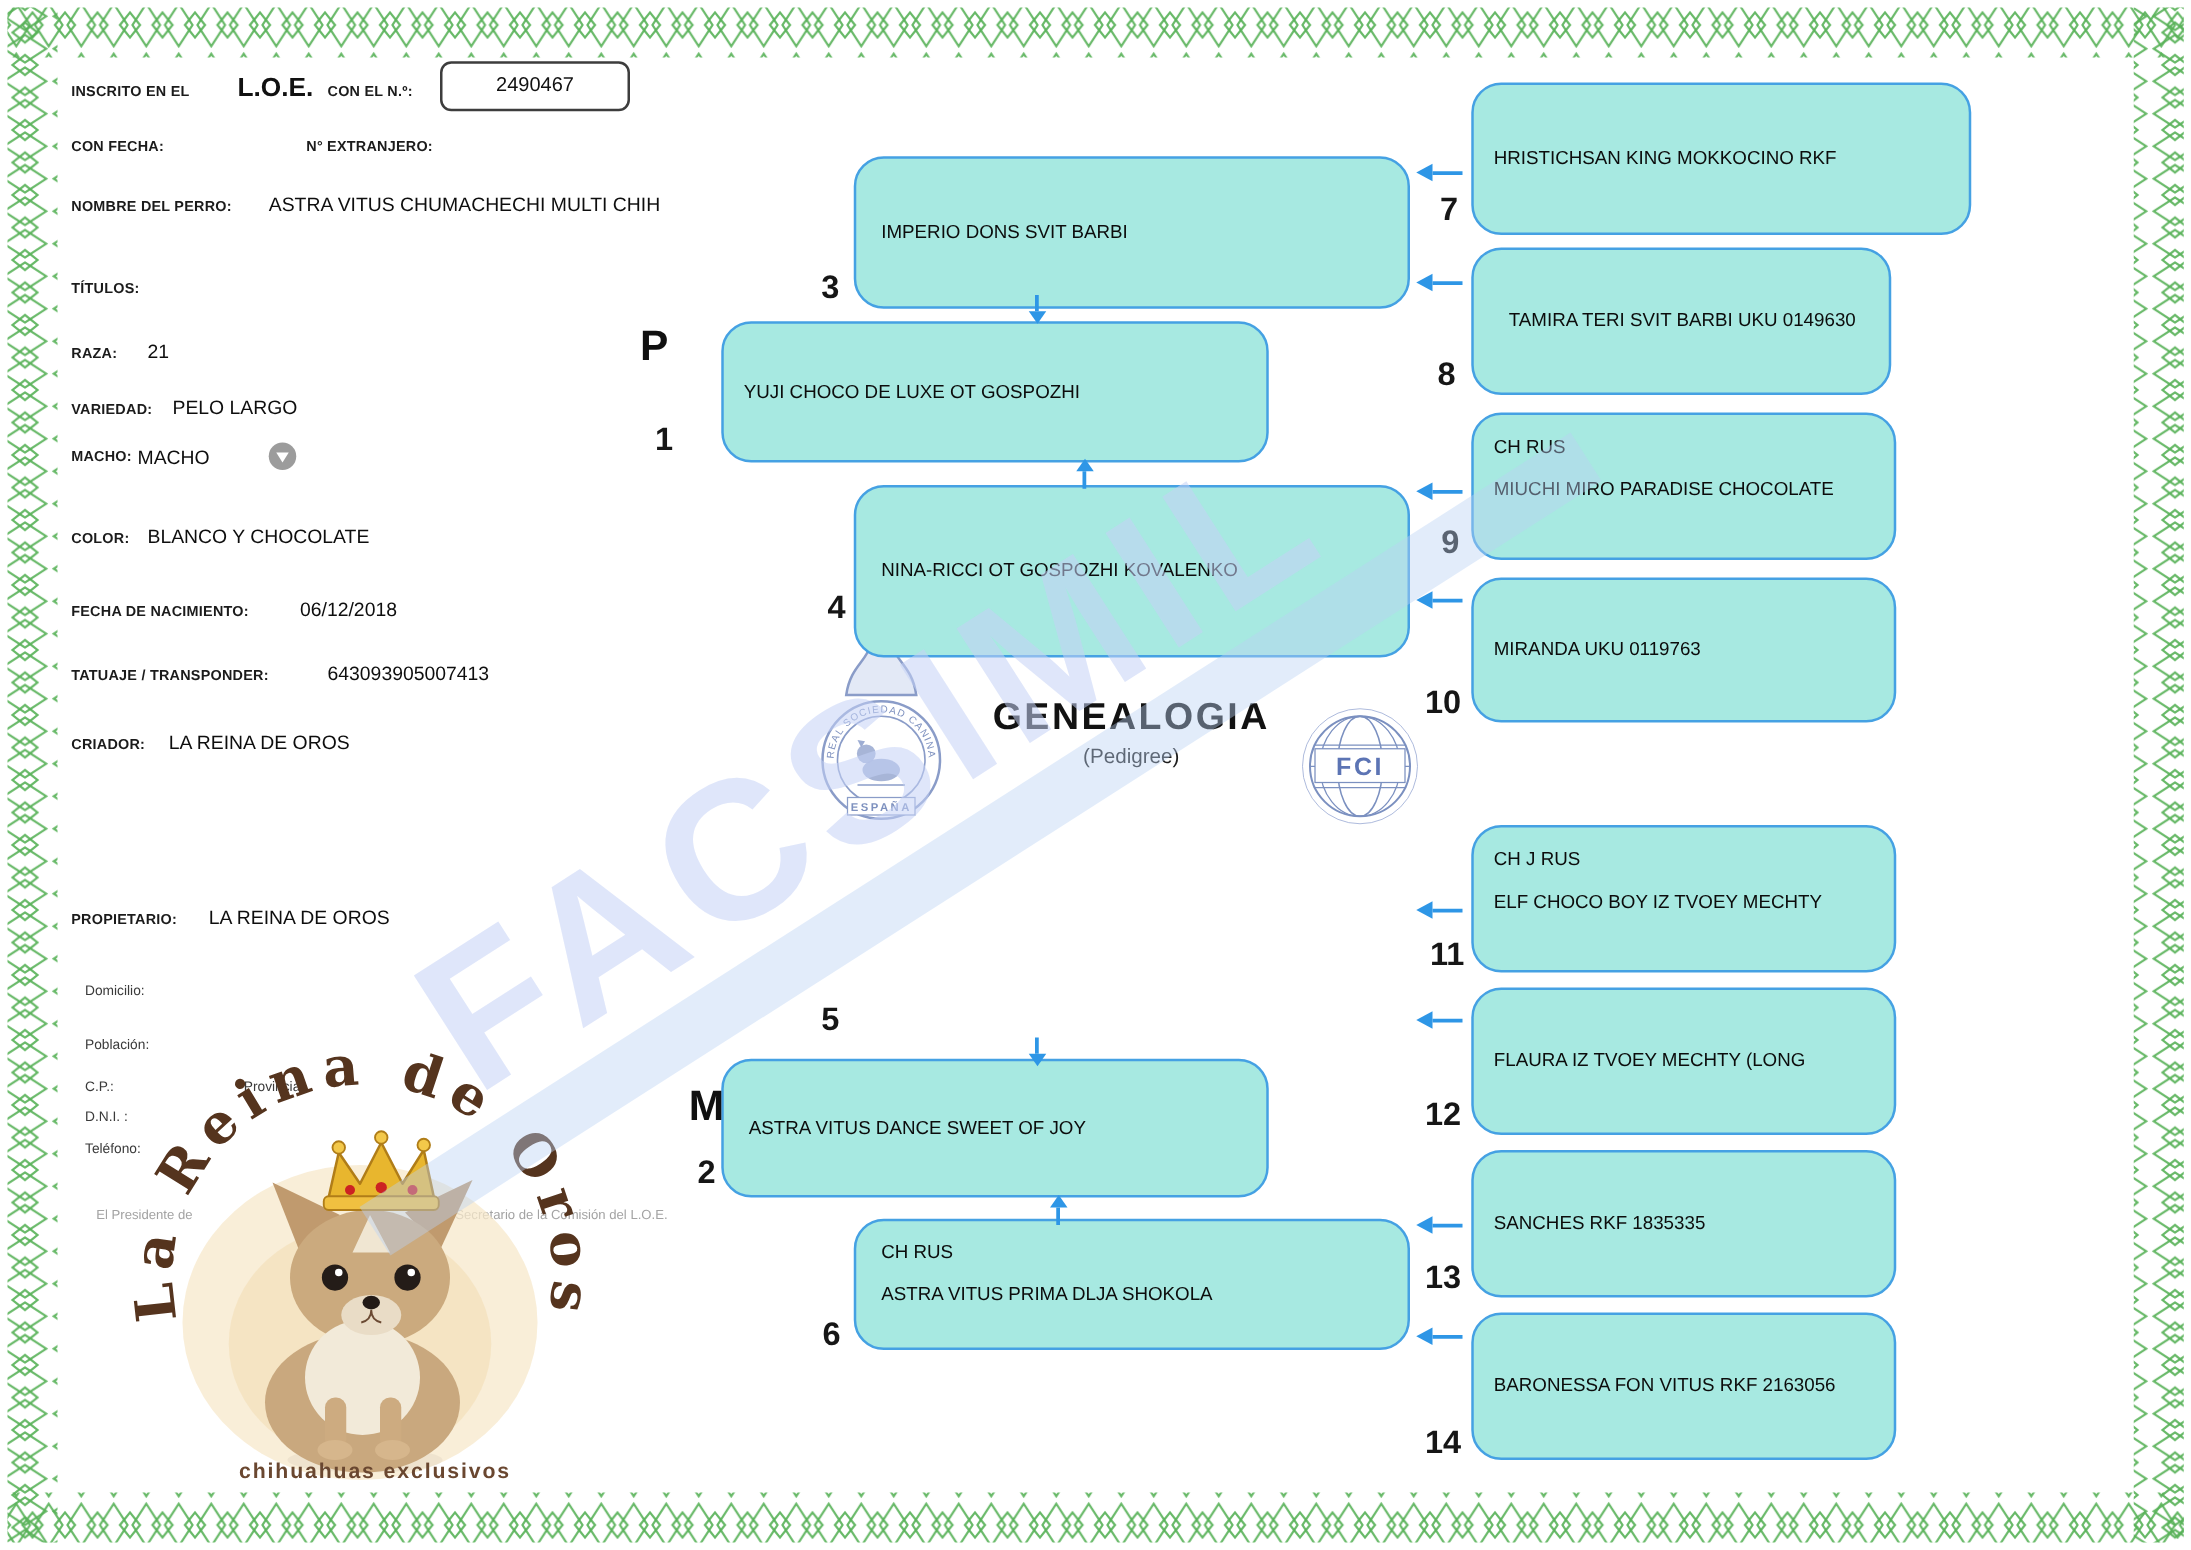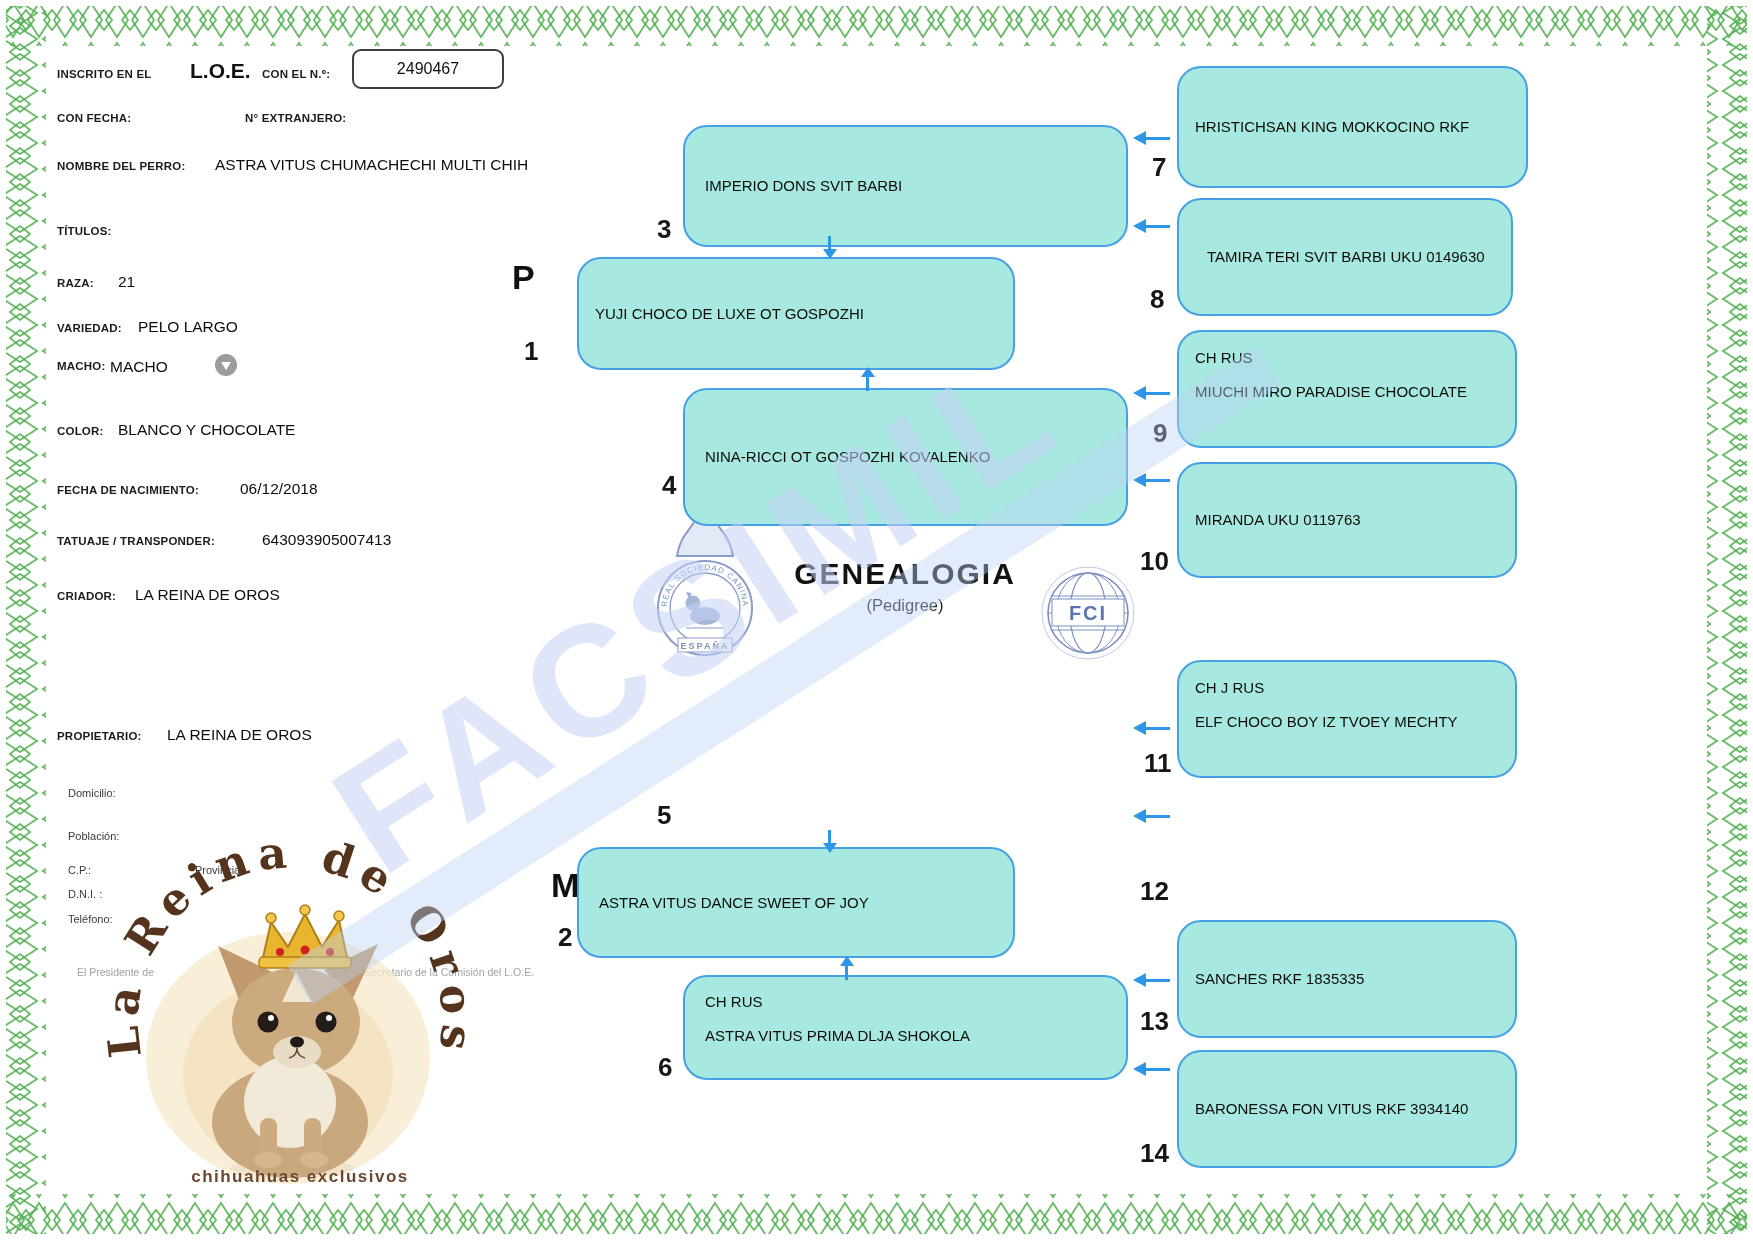--- a/index.html
+++ b/index.html
@@ -220,21 +220,21 @@
   <div class="num" style="left:662px;top:470px;">4</div>
 
   <div class="num" style="left:657px;top:800px;">5</div>
 
   <div class="tbox two" style="left:683px;top:975px;width:445px;height:105px;padding-top:8px;">
     <span>CH RUS</span>
     <span>ASTRA VITUS PRIMA DLJA SHOKOLA</span>
   </div>
   <div class="num" style="left:658px;top:1052px;">6</div>
 
-  <div class="tbox" style="left:1177px;top:66px;width:351px;height:122px;padding-left:16px;">
+  <div class="tbox" style="left:1177px;top:66px;width:400px;height:122px;padding-left:16px;">
       <span>HRISTICHSAN KING MOKKOCINO RKF</span>
     </div>
   <div class="num" style="left:1152px;top:152px;">7</div>
 
   <div class="tbox" style="left:1177px;top:198px;width:336px;height:118px;padding-left:28px;">
       <span>TAMIRA TERI SVIT BARBI UKU 0149630</span>
     </div>
   <div class="num" style="left:1150px;top:284px;">8</div>
 
   <div class="tbox two" style="left:1177px;top:330px;width:340px;height:118px;padding-left:16px;padding-top:9px;">
@@ -247,29 +247,32 @@
       <span>MIRANDA UKU 0119763</span>
     </div>
   <div class="num" style="left:1140px;top:546px;">10</div>
 
   <div class="tbox two" style="left:1177px;top:660px;width:340px;height:118px;padding-left:16px;padding-top:9px;">
     <span>CH J RUS</span>
     <span>ELF CHOCO BOY IZ TVOEY MECHTY</span>
   </div>
   <div class="num" style="left:1144px;top:748px;">11</div>
 
+  <div class="tbox" style="left:1177px;top:790px;width:340px;height:118px;padding-left:16px;">
+      <span>FLAURA IZ TVOEY MECHTY (LONG</span>
+    </div>
   <div class="num" style="left:1140px;top:876px;">12</div>
 
   <div class="tbox" style="left:1177px;top:920px;width:340px;height:118px;padding-left:16px;">
       <span>SANCHES RKF 1835335</span>
     </div>
   <div class="num" style="left:1140px;top:1006px;">13</div>
 
   <div class="tbox" style="left:1177px;top:1050px;width:340px;height:118px;padding-left:16px;">
-      <span>BARONESSA FON VITUS RKF 3934140</span>
+      <span>BARONESSA FON VITUS RKF 2163056</span>
     </div>
   <div class="num" style="left:1140px;top:1138px;">14</div>
 
   <div class="varr down" style="left:828px;top:236px;height:13px;"></div>
   <div class="varr up" style="left:866px;top:377px;height:14px;"></div>
   <div class="varr down" style="left:828px;top:830px;height:13px;"></div>
   <div class="varr up" style="left:845px;top:966px;height:14px;"></div>
 
   <div class="harrow" style="left:1146px;top:137px;"></div>
   <div class="harrow" style="left:1146px;top:225px;"></div>

